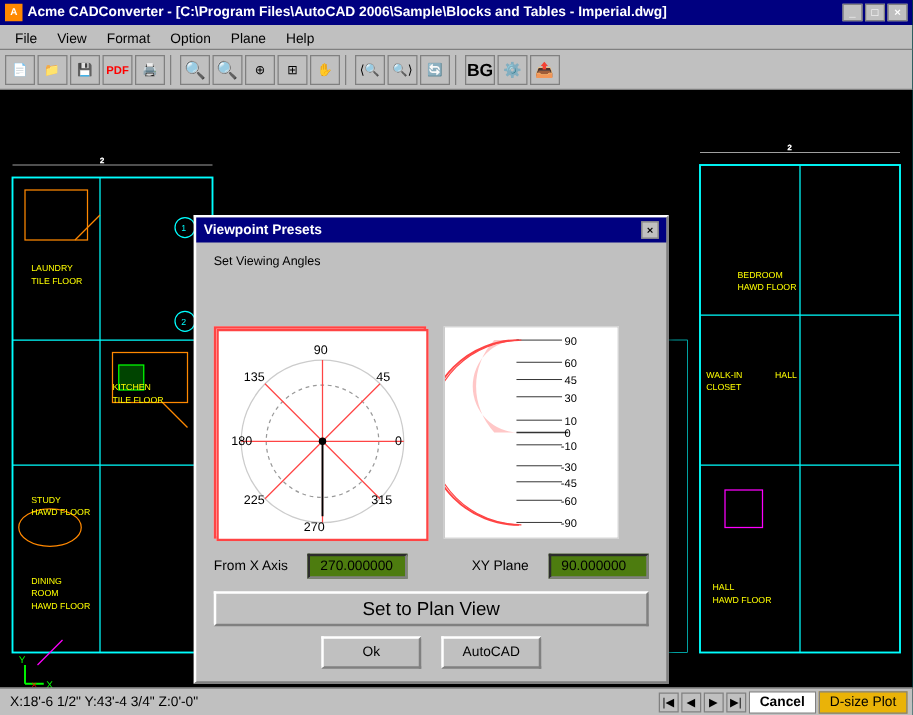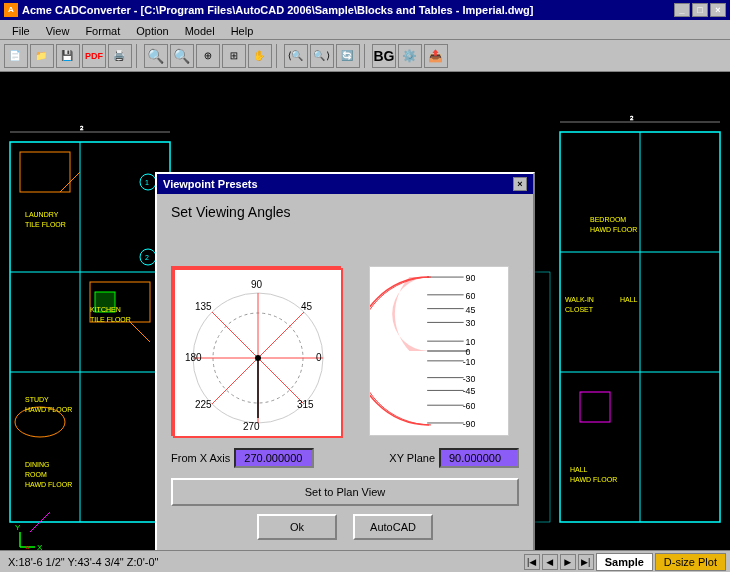--- a/index.html
+++ b/index.html
@@ -134,28 +134,28 @@
       font-size: 9px;
       cursor: pointer;
       font-weight: bold;
     }
 
     #dialog-body {
       padding: 10px 14px;
     }
 
     #dialog-subtitle {
-      font-size: 14px;
+      font-size: 10px;
       margin-bottom: 10px;
       color: black;
     }
 
     #diagrams-row {
       display: flex;
-      gap: 28px;
+      gap: 14px;
       margin-bottom: 12px;
       margin-top: 46px;
     }
 
     
     #compass-container {
       width: 170px;
       height: 170px;
       border: 2px solid #ff4444;
       background: white;
@@ -194,41 +194,41 @@
       display: flex;
       align-items: center;
       justify-content: space-between;
       margin-bottom: 10px;
       font-size: 11px;
     }
 
     .input-group {
       display: flex;
       align-items: center;
-      gap: 4px;
+      gap: 16px;
     }
 
     .input-field {
       width: 80px;
       height: 20px;
       border: 2px inset #808080;
-      background: #8b5cf6;
+      background: #4d7c0f;
       font-size: 11px;
       padding: 0 8px;
     }
 
     
     #plan-view-btn {
       width: 100%;
       height: 28px;
       background: #c0c0c0;
       border: 2px solid #ffffff;
       border-right-color: #808080;
       border-bottom-color: #808080;
-      font-size: 11px;
+      font-size: 15px;
       cursor: pointer;
       margin-bottom: 8px;
     }
 
     #bottom-buttons {
       display: flex;
       justify-content: center;
       gap: 16px;
     }
 
@@ -328,21 +328,21 @@
     <div class="title-btn">□</div>
     <div class="title-btn">×</div>
   </div>
 </div>
 
 <div id="menu-bar">
   <span class="menu-item">File</span>
   <span class="menu-item">View</span>
   <span class="menu-item">Format</span>
   <span class="menu-item">Option</span>
-  <span class="menu-item">Model</span>
+  <span class="menu-item">Plane</span>
   <span class="menu-item">Help</span>
 </div>
 
 <div id="toolbar">
   <div class="toolbar-btn">📄</div>
   <div class="toolbar-btn">📁</div>
   <div class="toolbar-btn">💾</div>
   <div class="toolbar-btn" style="color:red;font-weight:bold;font-size:9px;">PDF</div>
   <div class="toolbar-btn">🖨️</div>
   <div class="toolbar-sep"></div>
@@ -543,16 +543,16 @@
 
 </div>
 
 <div id="status-bar">
   <span id="status-coords">X:18'-6 1/2"  Y:43'-4 3/4"  Z:0'-0"</span>
   <div id="status-nav">
     <div class="nav-btn">|◀</div>
     <div class="nav-btn">◀</div>
     <div class="nav-btn">▶</div>
     <div class="nav-btn">▶|</div>
-    <button class="tab-btn active">Sample</button>
+    <button class="tab-btn active">Cancel</button>
     <button class="tab-btn">D-size Plot</button>
   </div>
 </div>
 
 </body></html>

